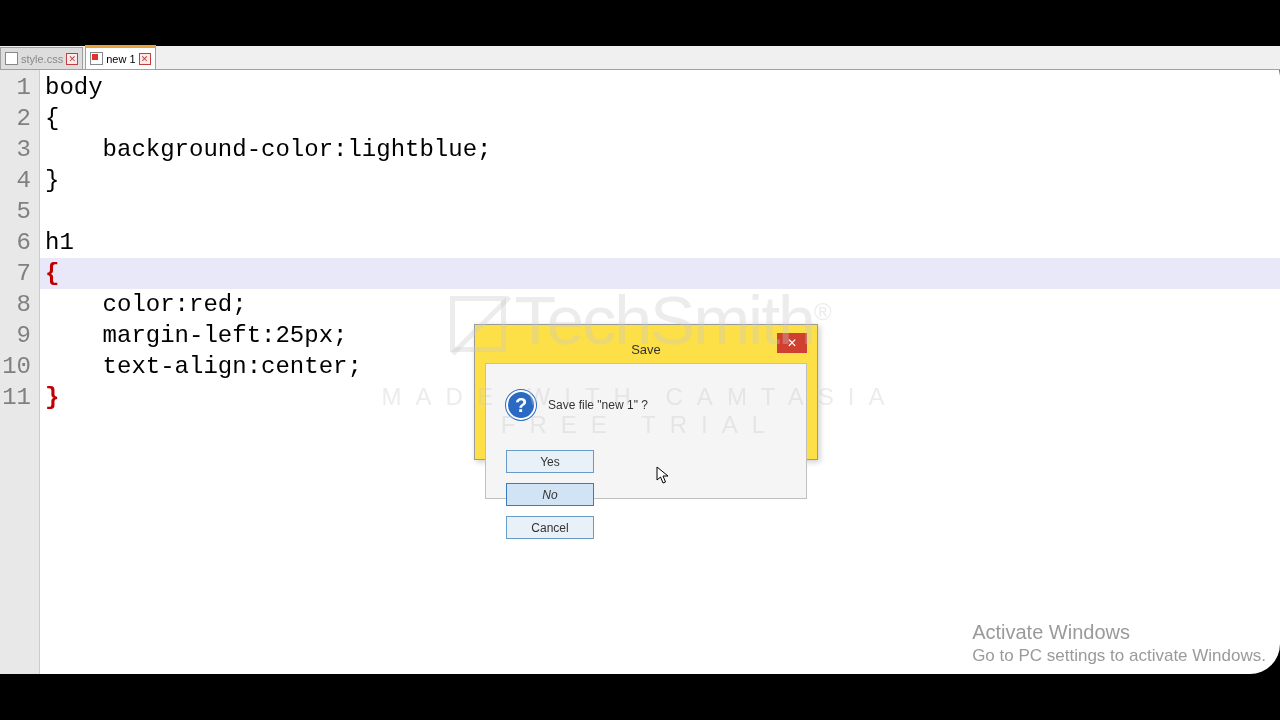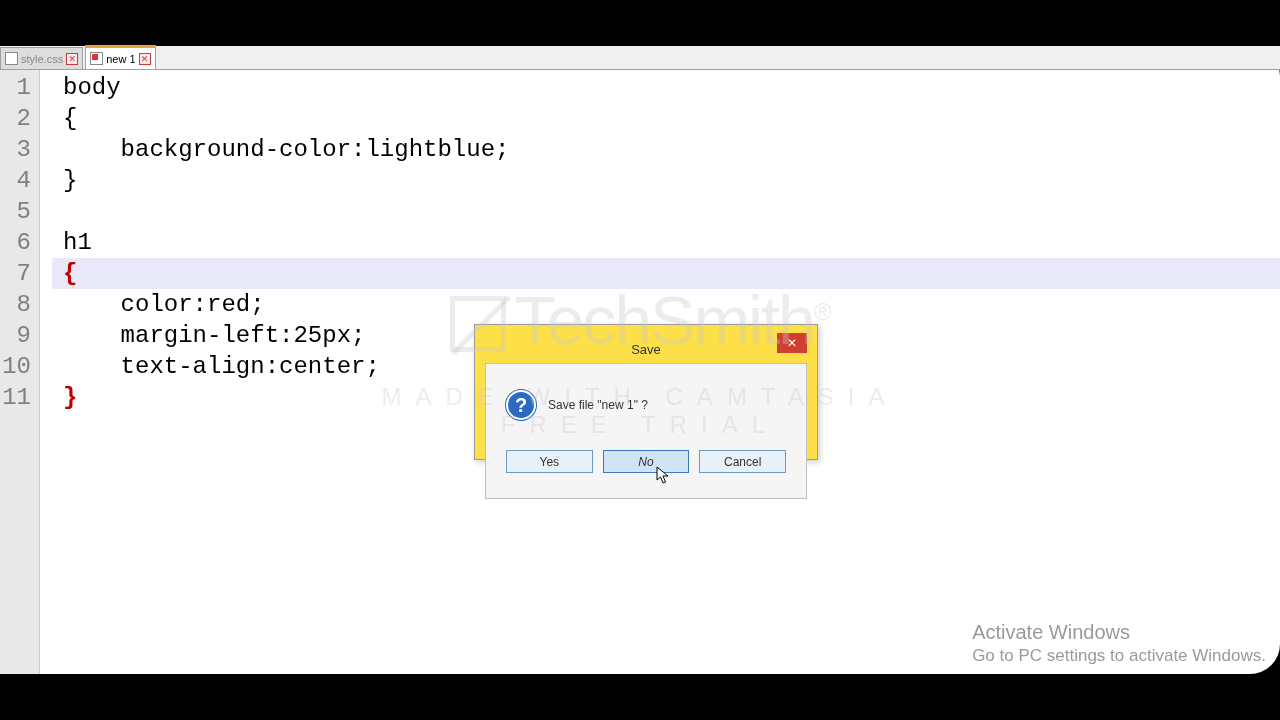--- a/index.html
+++ b/index.html
@@ -69,23 +69,22 @@
   color: #808080;
   text-align: right;
   padding-right: 8px;
   padding-top: 2px;
   border-right: 1px solid #ccc;
 }
 .gutter div { height: 31px; }
 .code {
   flex: 1;
   padding-top: 2px;
-  padding-left: 11px;
+  padding-left: 5px;
   position: relative;
-  margin-left: 12px;
 }
 .code .line { height: 31px; white-space: pre; }
 .hl { background: #e8e8f8; position: absolute; left: 0; right: 0; height: 31px; top: 188px; z-index: 0; }
 .code .line { position: relative; z-index: 1; }
 .brace-red { color: #c00000; font-weight: bold; }
 
 .dialog {
   position: absolute;
   left: 474px; top: 278px;
   width: 344px; height: 136px;
@@ -120,21 +119,21 @@
 }
 .qicon {
   width: 30px; height: 30px; border-radius: 50%;
   background: #2a6ac2; color: #fff;
   display: flex; align-items: center; justify-content: center;
   font-size: 20px; font-weight: bold;
   border: 2px solid #fff;
   box-shadow: 0 0 0 1px #2a6ac2;
 }
 .dialog-buttons {
-  display: flex; justify-content: flex-start; gap: 10px; margin-top: 20px;
+  display: flex; justify-content: flex-start; gap: 10px; margin-top: 20px; flex-direction: column;
 }
 .dialog-buttons button {
   width: 88px; height: 23px;
   background: #e8f0f8;
   border: 1px solid #6a9ac8;
   font-size: 12px; color: #333;
   cursor: pointer;
 }
 .dialog-buttons button.hover {
   background: #d0e4f5;

